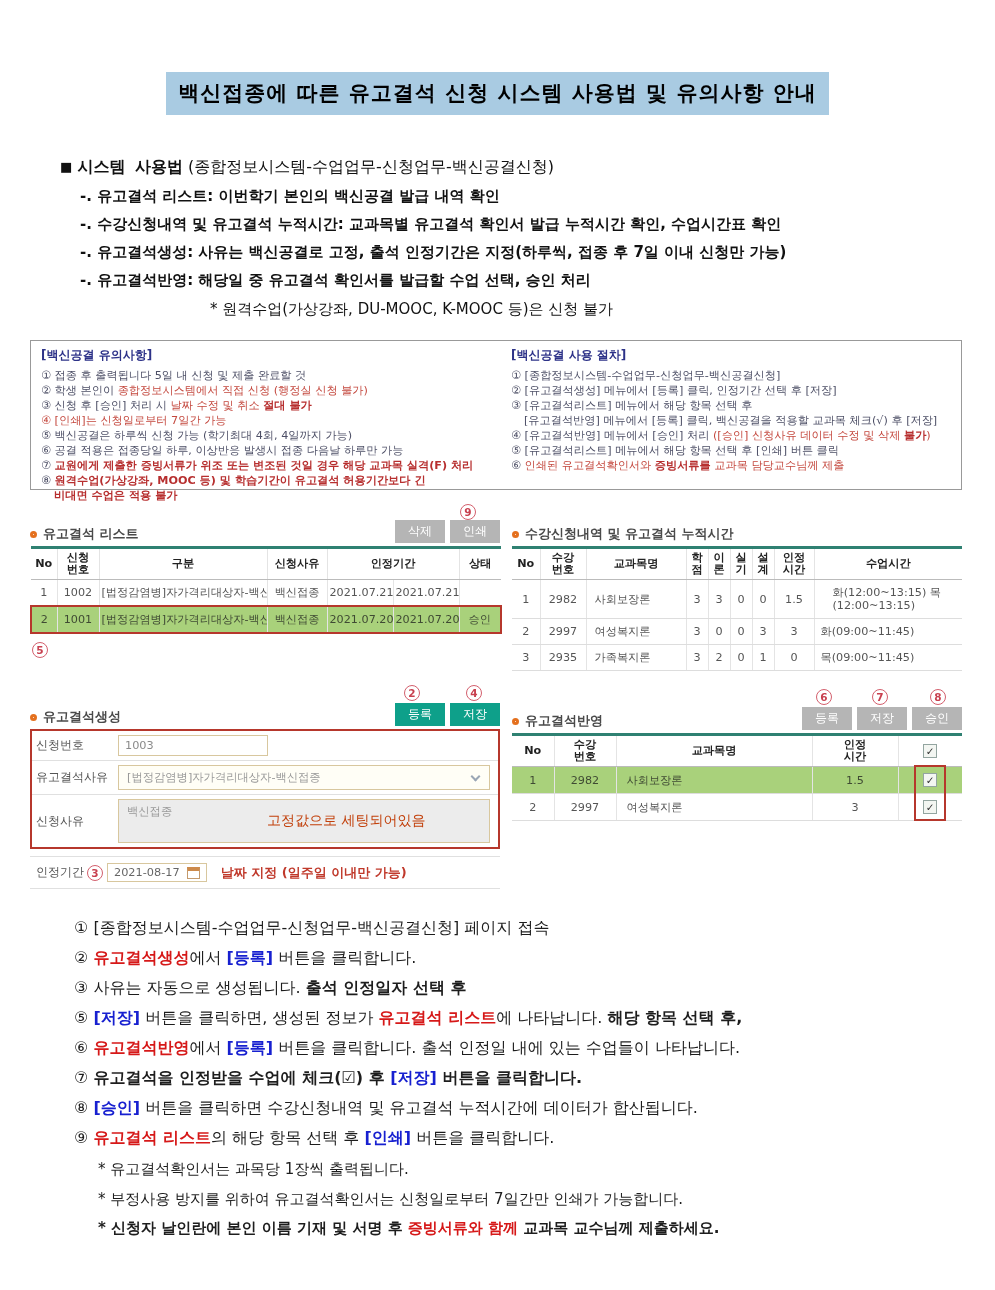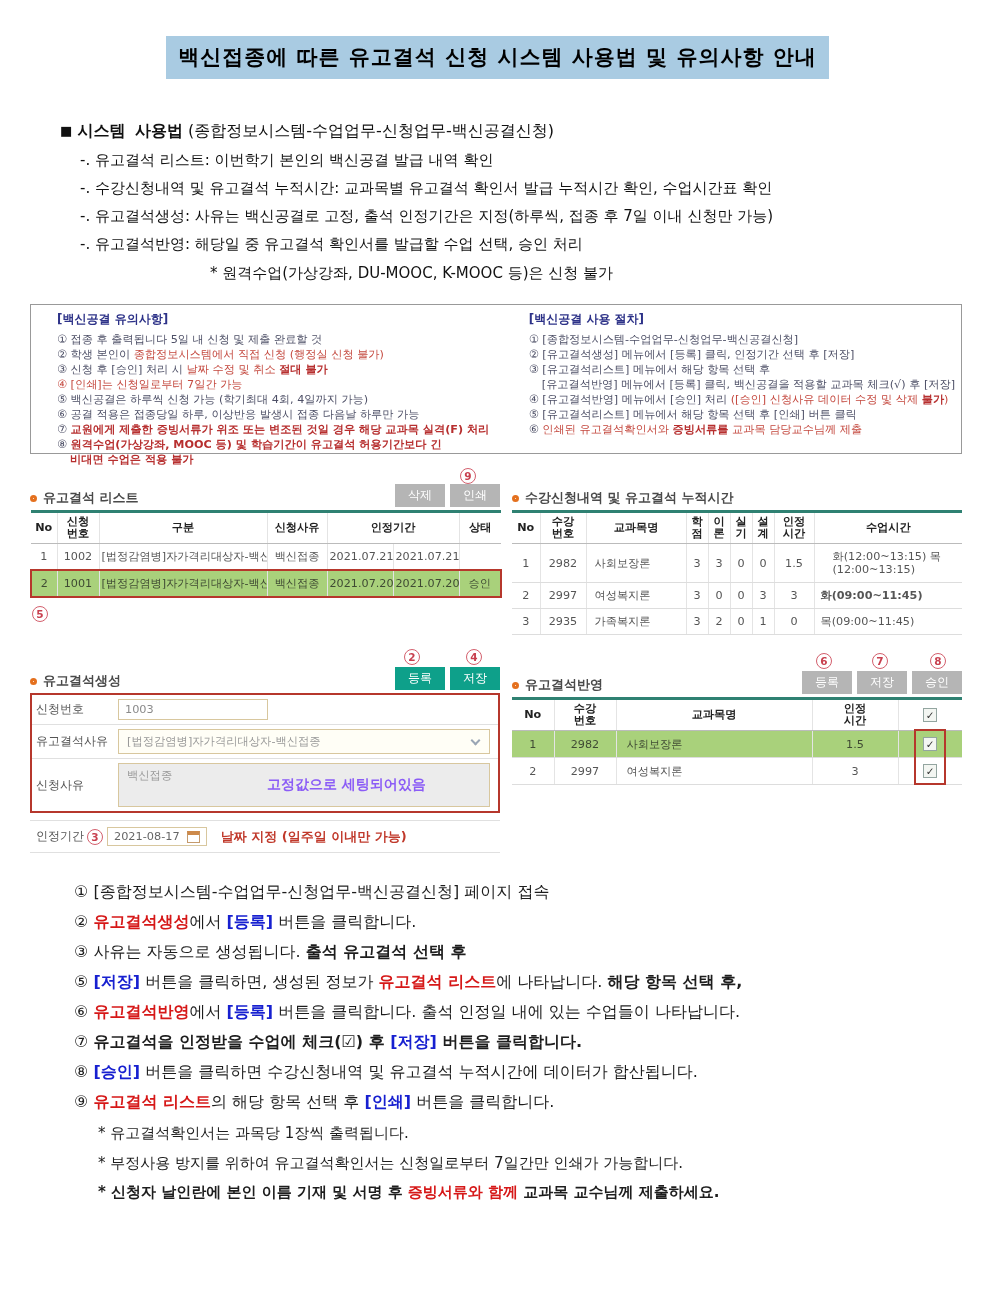--- a/index.html
+++ b/index.html
@@ -1,34 +1,34 @@
 <!DOCTYPE html>
 <html><head>
 <meta charset="utf-8">
 <style>
   * { margin:0; padding:0; box-sizing:border-box; }
   body {
     width:995px; height:1290px; background:#ffffff; position:relative; overflow:hidden;
     font-family:"DejaVu Sans","Liberation Sans",sans-serif; color:#111;
   }
   
-  .title-wrap { text-align:center; padding-top:36px; }
+  .title-wrap { text-align:center; padding-top:72px; }
   .page-title { display:inline-block; background:#a9cbe2; color:#000; font-weight:bold;
     font-size:21px; letter-spacing:1px; padding:7px 12px 8px; }
   
   .usage { margin:38px 0 0 60px; font-size:15px; color:#111; }
   .usage-head { font-size:16px; line-height:28px; }
   .usage-head .sq { font-size:13px; position:relative; top:-1px; }
   .usage-head b { font-size:16px;font-family:Liberation Mono, monospace; }
-  .usage-lines div { margin-left:20px; line-height:28px; }
+  .usage-lines div { margin-left:20px; line-height:28px;font-weight:bold; }
   .usage-notes div { margin-left:150px; line-height:30px; }
   
   .notice-box { margin:16px 0 0 30px; width:932px; height:150px; border:1px solid #999;
     display:flex; padding:7px 6px 0 10px; }
-  .notice-col { font-size:11.2px; line-height:15px;margin-left:16px; }
+  .notice-col { font-size:11.2px; line-height:15px; }
   .notice-col.left { width:458px; }
   .notice-col.right { flex:1; padding-left:12px; }
   .notice-head { color:#2d3288; font-weight:bold; font-size:12px; margin-bottom:5px; }
   .notice-line { white-space:nowrap; }
   .notice-line.indent { padding-left:13px; }
   
   .seg-dk { color:#4d4f66; }
   .seg-rd { color:#c4483e; }
   .seg-rb { color:#b72f2f; font-weight:bold; }
   .seg-bk { color:#1d1d1d; }
@@ -73,21 +73,21 @@
   .form-row:last-child { border-bottom:none; }
   .form-label { width:82px; font-size:12px; color:#555; flex-shrink:0; }
   .inp { border:1px solid #d8c79e; font-size:11.3px; color:#8a8a8a; padding:3px 6px; background:#fff; }
   .inp.apply-no { width:150px; }
   .selectbox { flex:1; display:flex; align-items:center; justify-content:space-between;
     border:1px solid #d8c79e; background:#fffef6; padding:4px 8px; font-size:11.3px; color:#999; }
   .chev { width:7px; height:7px; border-right:2px solid #9aa6b5; border-bottom:2px solid #9aa6b5;
     transform:rotate(45deg); margin:-3px 2px 0 0; flex-shrink:0; }
   .textarea { flex:1; height:44px; background:#ececec; border:1px solid #d8c79e; position:relative;
     font-size:11.3px; color:#999; padding:4px 8px; }
-  .textarea .fixed-note { position:absolute; top:12px; left:148px; color:#8b5cf6; font-weight:bold;
+  .textarea .fixed-note { position:absolute; top:12px; left:148px; color:#c2410c; font-weight:normal;
     font-size:14px; white-space:nowrap; }
   .period-row { display:flex; align-items:center; margin-top:7px; border-top:1px solid #e0e0e0;
     border-bottom:1px solid #e0e0e0; padding:6px 0 6px 6px; }
   .period-label { font-size:12px; color:#555; margin-right:3px; }
   .date-box { display:flex; align-items:center; border:1px solid #d8c79e; padding:2px 6px;
     font-size:11.3px; color:#666; margin-left:4px; }
   .cal-icon { display:inline-block; width:13px; height:12px; border:1px solid #c49a6c;
     border-top:4px solid #cd8a4b; margin-left:7px; background:#fff; }
   .period-note { color:#c0392b; font-weight:bold; font-size:13px; margin-left:14px; white-space:nowrap; }
   
@@ -260,21 +260,21 @@
         </tr>
         <tr>
           <td>2</td>
           <td>2997</td>
           <td style="text-align:left;padding-left:8px;">여성복지론</td>
           <td>3</td>
           <td>0</td>
           <td>0</td>
           <td>3</td>
           <td>3</td>
-          <td style="text-align:left;padding-left:6px;font-weight:bold;">화(09:00~11:45)</td>
+          <td style="text-align:left;padding-left:6px;">화(09:00~11:45)</td>
         </tr>
         <tr>
           <td>3</td>
           <td>2935</td>
           <td style="text-align:left;padding-left:8px;">가족복지론</td>
           <td>3</td>
           <td>2</td>
           <td>0</td>
           <td>1</td>
           <td>0</td>
@@ -382,21 +382,21 @@
         </tr>
       </tbody>
     </table>
     <div class="chk-overlay" style="top:76px; right:16px;"></div>
   </div>
 </div>
 
 <div class="steps">
   <div><span class="seg-bk">① [종합정보시스템-수업업무-신청업무-백신공결신청] 페이지 접속</span></div>
   <div><span class="seg-bk">② </span><span class="seg-rB">유고결석생성</span><span class="seg-bk">에서 </span><span class="seg-bB">[등록]</span><span class="seg-bk"> 버튼을 클릭합니다.</span></div>
-  <div><span class="seg-bk">③ 사유는 자동으로 생성됩니다. </span><span class="seg-bd">출석 유고결석 선택 후</span></div>
+  <div><span class="seg-bk">③ 사유는 자동으로 생성됩니다. </span><span class="seg-bd">출석 인정일자 선택 후</span></div>
   <div><span class="seg-bk">⑤ </span><span class="seg-bB">[저장]</span><span class="seg-bk"> 버튼을 클릭하면, 생성된 정보가 </span><span class="seg-rB">유고결석 리스트</span><span class="seg-bk">에 나타납니다. </span><span class="seg-bd">해당 항목 선택 후,</span></div>
   <div><span class="seg-bk">⑥ </span><span class="seg-rB">유고결석반영</span><span class="seg-bk">에서 </span><span class="seg-bB">[등록]</span><span class="seg-bk"> 버튼을 클릭합니다. 출석 인정일 내에 있는 수업들이 나타납니다.</span></div>
   <div><span class="seg-bk">⑦ </span><span class="seg-bd">유고결석을 인정받을 수업에 체크(☑) 후 </span><span class="seg-bB">[저장]</span><span class="seg-bd"> 버튼을 클릭합니다.</span></div>
   <div><span class="seg-bk">⑧ </span><span class="seg-bB">[승인]</span><span class="seg-bk"> 버튼을 클릭하면 수강신청내역 및 유고결석 누적시간에 데이터가 합산됩니다.</span></div>
   <div><span class="seg-bk">⑨ </span><span class="seg-rB">유고결석 리스트</span><span class="seg-bk">의 해당 항목 선택 후 </span><span class="seg-bB">[인쇄]</span><span class="seg-bk"> 버튼을 클릭합니다.</span></div>
 </div>
 <div class="footnotes">
   <div><span class="seg-bk">* 유고결석확인서는 과목당 1장씩 출력됩니다.</span></div>
   <div><span class="seg-bk">* 부정사용 방지를 위하여 유고결석확인서는 신청일로부터 7일간만 인쇄가 가능합니다.</span></div>
   <div><span class="seg-bd">* </span><span class="seg-bd">신청자 날인란에 본인 이름 기재 및 서명 후 </span><span class="seg-rB">증빙서류와 함께</span><span class="seg-bd"> 교과목 교수님께 제출하세요.</span></div>

